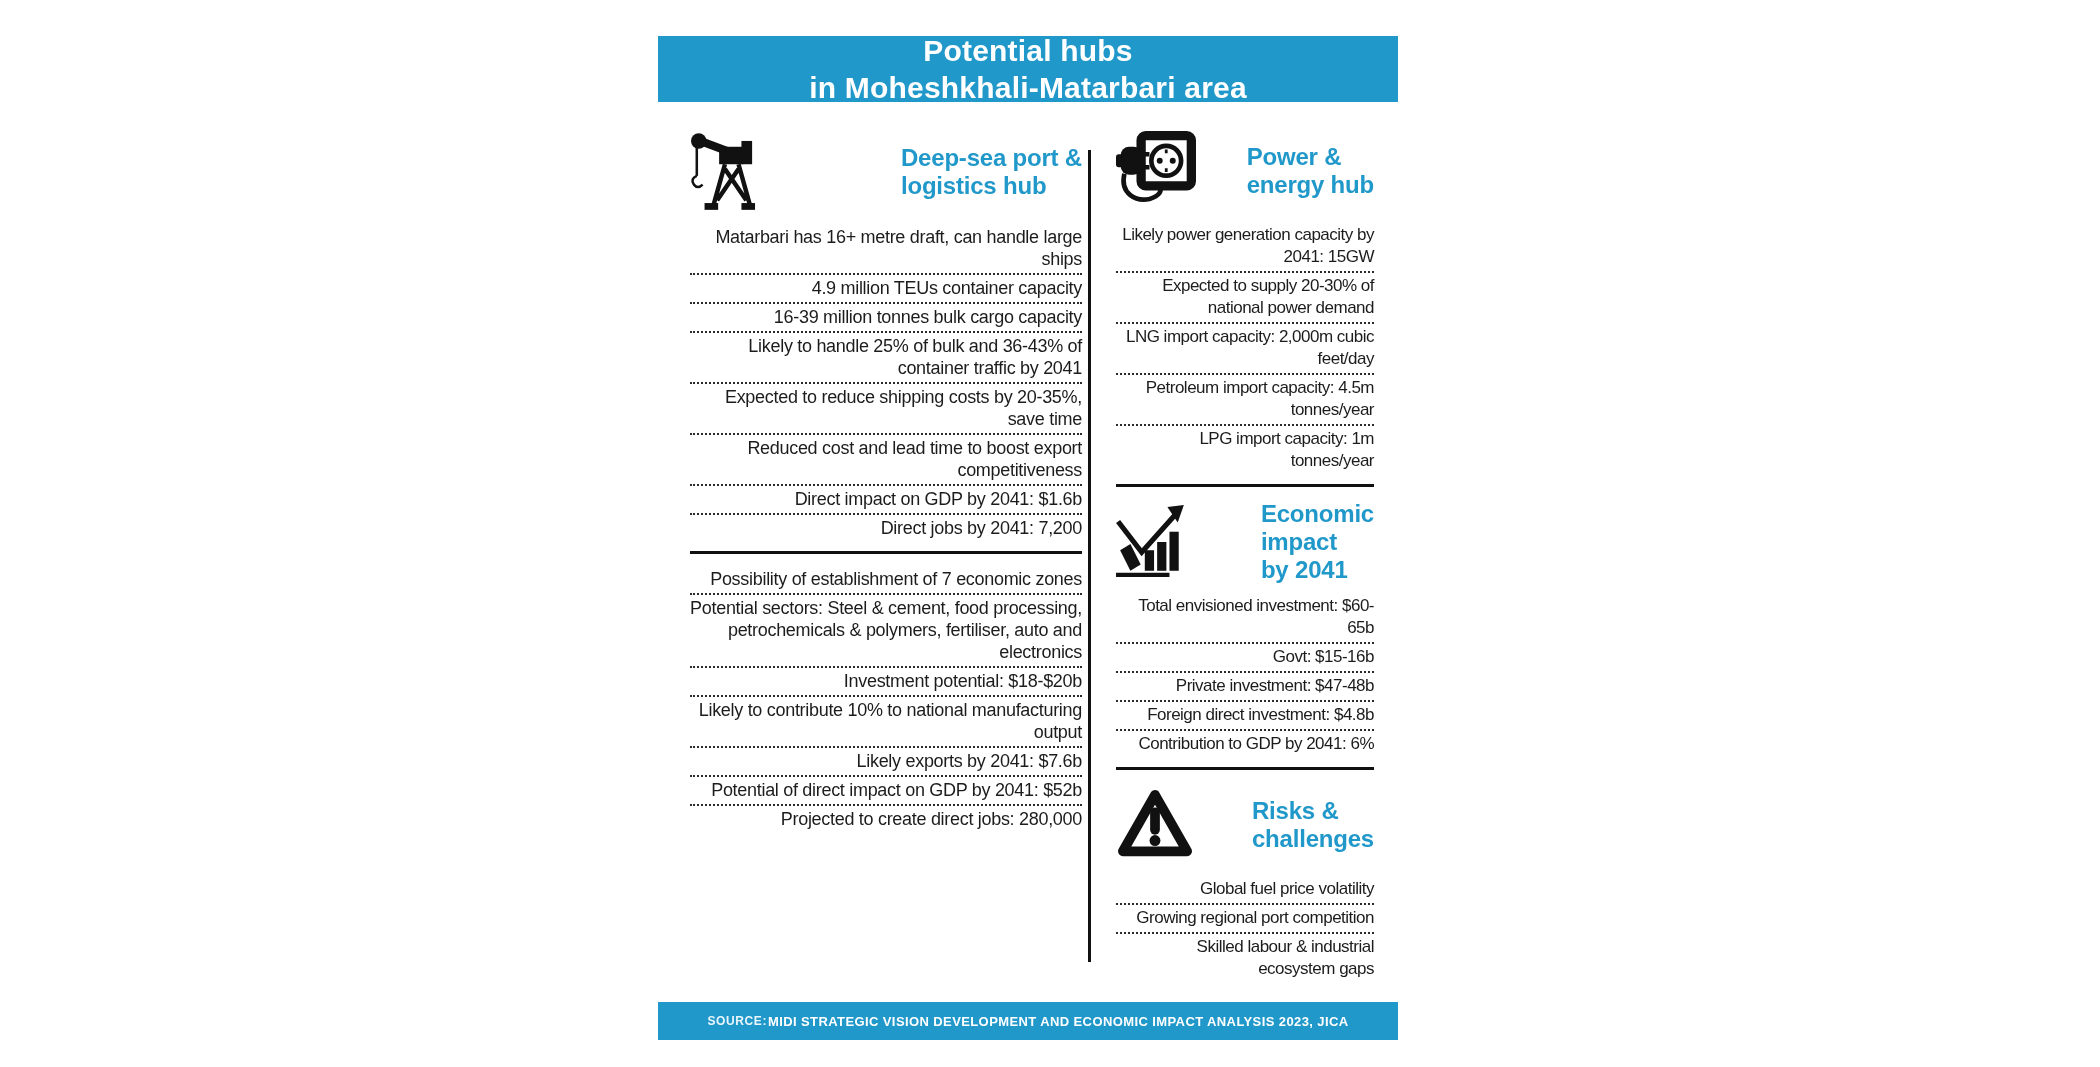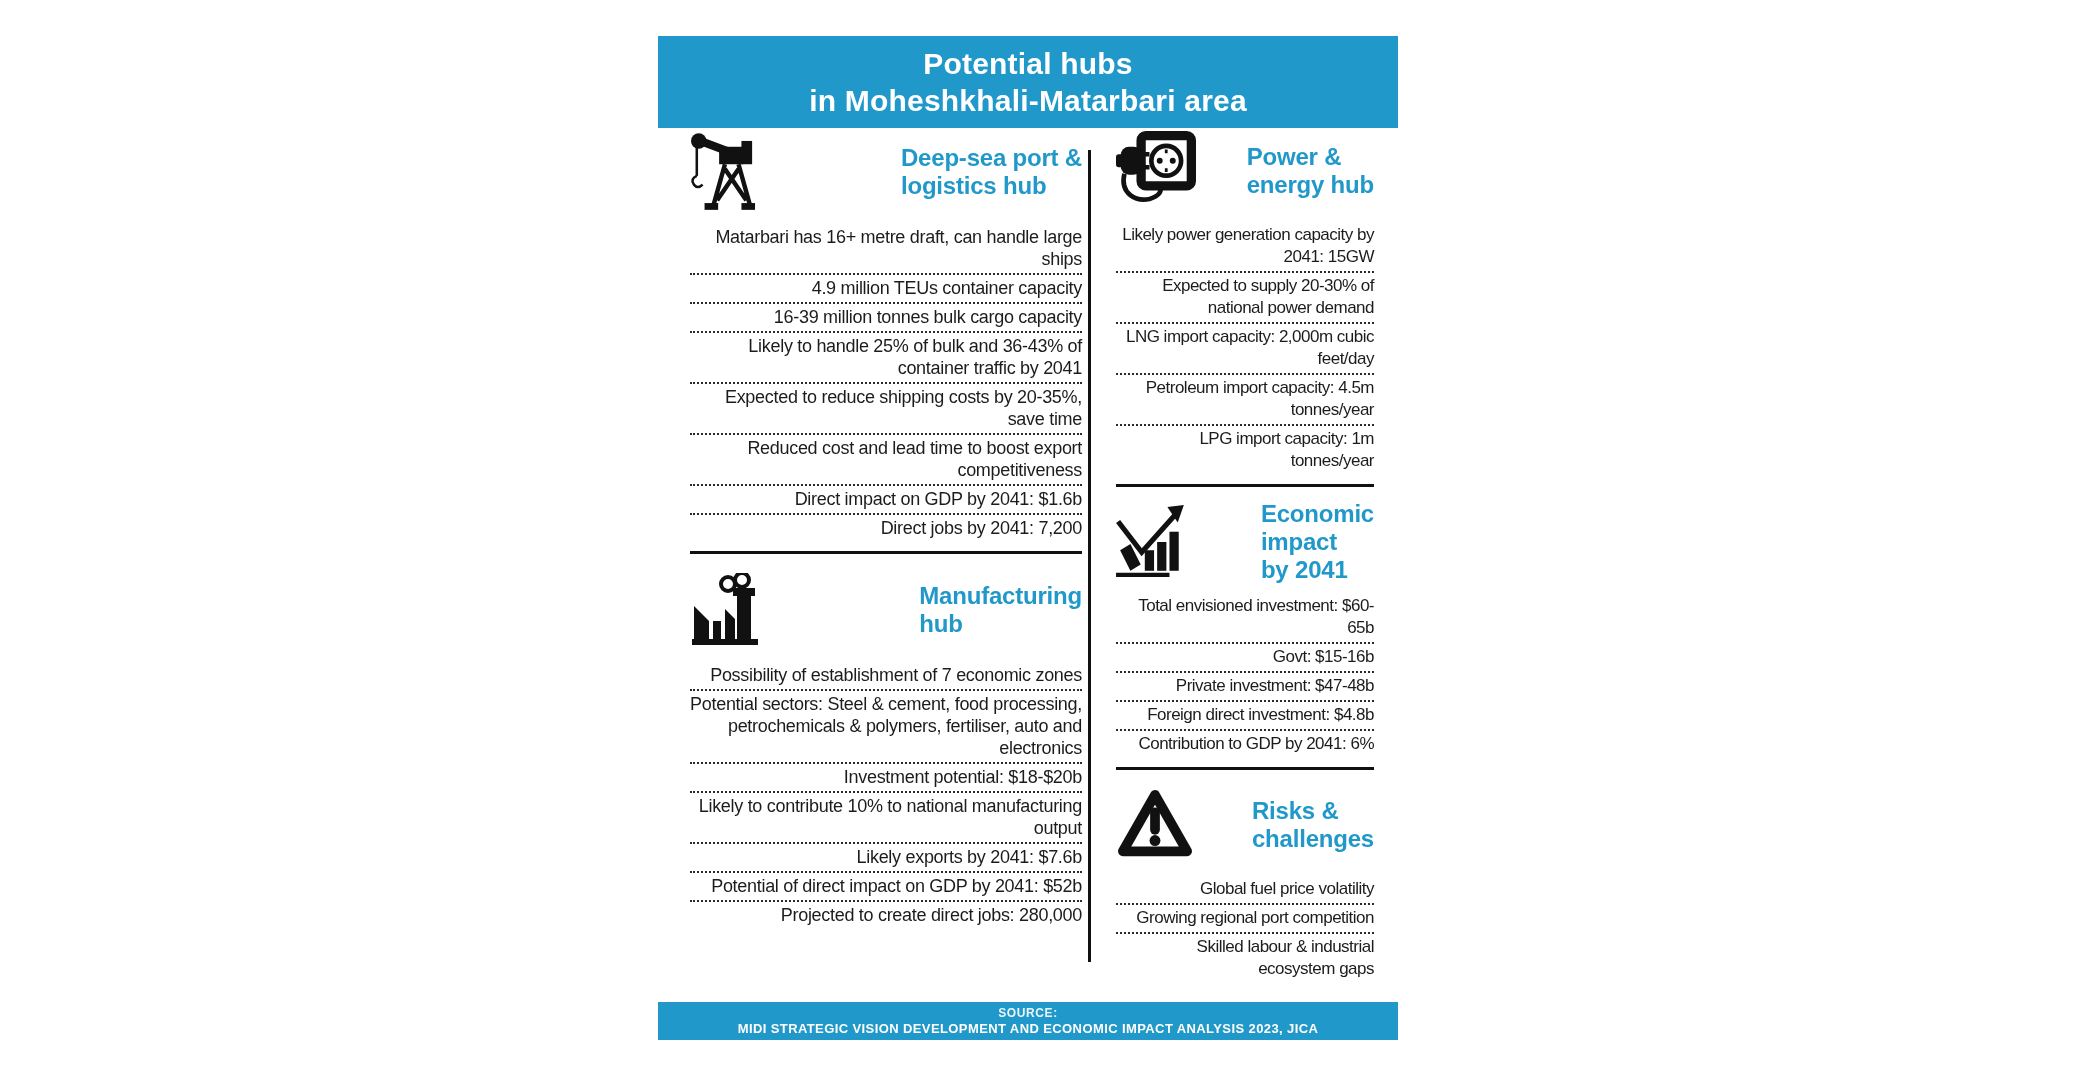--- a/index.html
+++ b/index.html
@@ -5,21 +5,21 @@
   * { margin:0; padding:0; box-sizing:border-box; }
   html,body { background:#ffffff; }
   .canvas {
     position:relative; width:2100px; height:1067px; background:#ffffff;
     font-family:"Liberation Sans", sans-serif; color:#1c1c1c; overflow:hidden;
   }
   .panel { position:absolute; left:658px; top:36px; width:740px; height:1004px; background:#ffffff; }
 
   
   .header-bar {
-    position:absolute; left:0; top:0; width:740px; height:92px; background:#2198CA;
+    position:absolute; left:0; top:0; width:740px; height:66px; background:#2198CA;
     display:flex; flex-direction:column; align-items:center; justify-content:center;
   }
   .header-bar .t {
     color:#ffffff; font-weight:800; font-size:30px; line-height:37px; letter-spacing:0.2px; text-align:center;
   }
 
   
   .col { position:absolute; top:92px; }
   .col-left  { left:32px;  width:392px; }
   .col-right { left:458px; width:258px; }
@@ -35,21 +35,21 @@
   
   .item { font-size:18px; line-height:22px; letter-spacing:-0.3px; padding:2px 0 3px;
           border-bottom:2px dotted #2a2a2a;text-align:right; }
   .item:last-child { border-bottom:none; }
   .col-right .item { font-size:17px; letter-spacing:-0.5px; }
   hr.solid { border:none; border-top:3px solid #111; margin:9px 0 12px; }
 
   
   .footer-bar {
     position:absolute; left:0; top:966px; width:740px; height:38px; background:#2198CA;
-    display:flex; flex-direction:column; align-items:center; justify-content:center; gap:1px;
+    display:flex; flex-direction:row; align-items:center; justify-content:center; gap:1px;
   }
   .src-label { color:#eaf6fb; font-size:12px; font-weight:700; letter-spacing:0.6px; }
   .src-text  { color:#ffffff; font-size:13px; font-weight:800; letter-spacing:0.4px; white-space:nowrap; }
 </style>
 </head>
 <body>
 
 <div class="canvas">
   <div class="panel">
 
@@ -88,36 +88,20 @@
           <div class="item">Expected to reduce shipping costs by 20-35%, save time</div>
           <div class="item">Reduced cost and lead time to boost export competitiveness</div>
           <div class="item">Direct impact on GDP by 2041: $1.6b</div>
           <div class="item">Direct jobs by 2041: 7,200</div>
         </div>
       </div>
 
       <hr class="solid">
 
       <div>
-        <div class="sec-head">
-          <svg class="ic" width="74" height="74" viewBox="0 0 74 74" aria-hidden="true">
-            <circle cx="38" cy="11" r="7" fill="#fff" stroke="currentColor" stroke-width="4"></circle>
-            <circle cx="52" cy="7" r="7" fill="#fff" stroke="currentColor" stroke-width="4"></circle>
-            <rect x="43" y="15" width="22" height="8" fill="currentColor"></rect>
-            <rect x="47" y="23" width="14" height="44" fill="currentColor"></rect>
-            <polygon points="4,67 4,33 19,48 19,67" fill="currentColor"></polygon>
-            <rect x="23" y="48" width="8" height="19" fill="currentColor"></rect>
-            <polygon points="35,67 35,36 45,46 45,67" fill="currentColor"></polygon>
-            <rect x="2" y="66" width="66" height="6" fill="currentColor"></rect>
-          </svg>
-          <div>
-            <div class="sec-title">Manufacturing</div>
-            <div class="sec-title">hub</div>
-          </div>
-        </div>
         <div>
           <div class="item">Possibility of establishment of 7 economic zones</div>
           <div class="item">Potential sectors: Steel &amp; cement, food processing, petrochemicals &amp; polymers, fertiliser, auto and electronics</div>
           <div class="item">Investment potential: $18-$20b</div>
           <div class="item">Likely to contribute 10% to national manufacturing output</div>
           <div class="item">Likely exports by 2041: $7.6b</div>
           <div class="item">Potential of direct impact on GDP by 2041: $52b</div>
           <div class="item">Projected to create direct jobs: 280,000</div>
         </div>
       </div>

